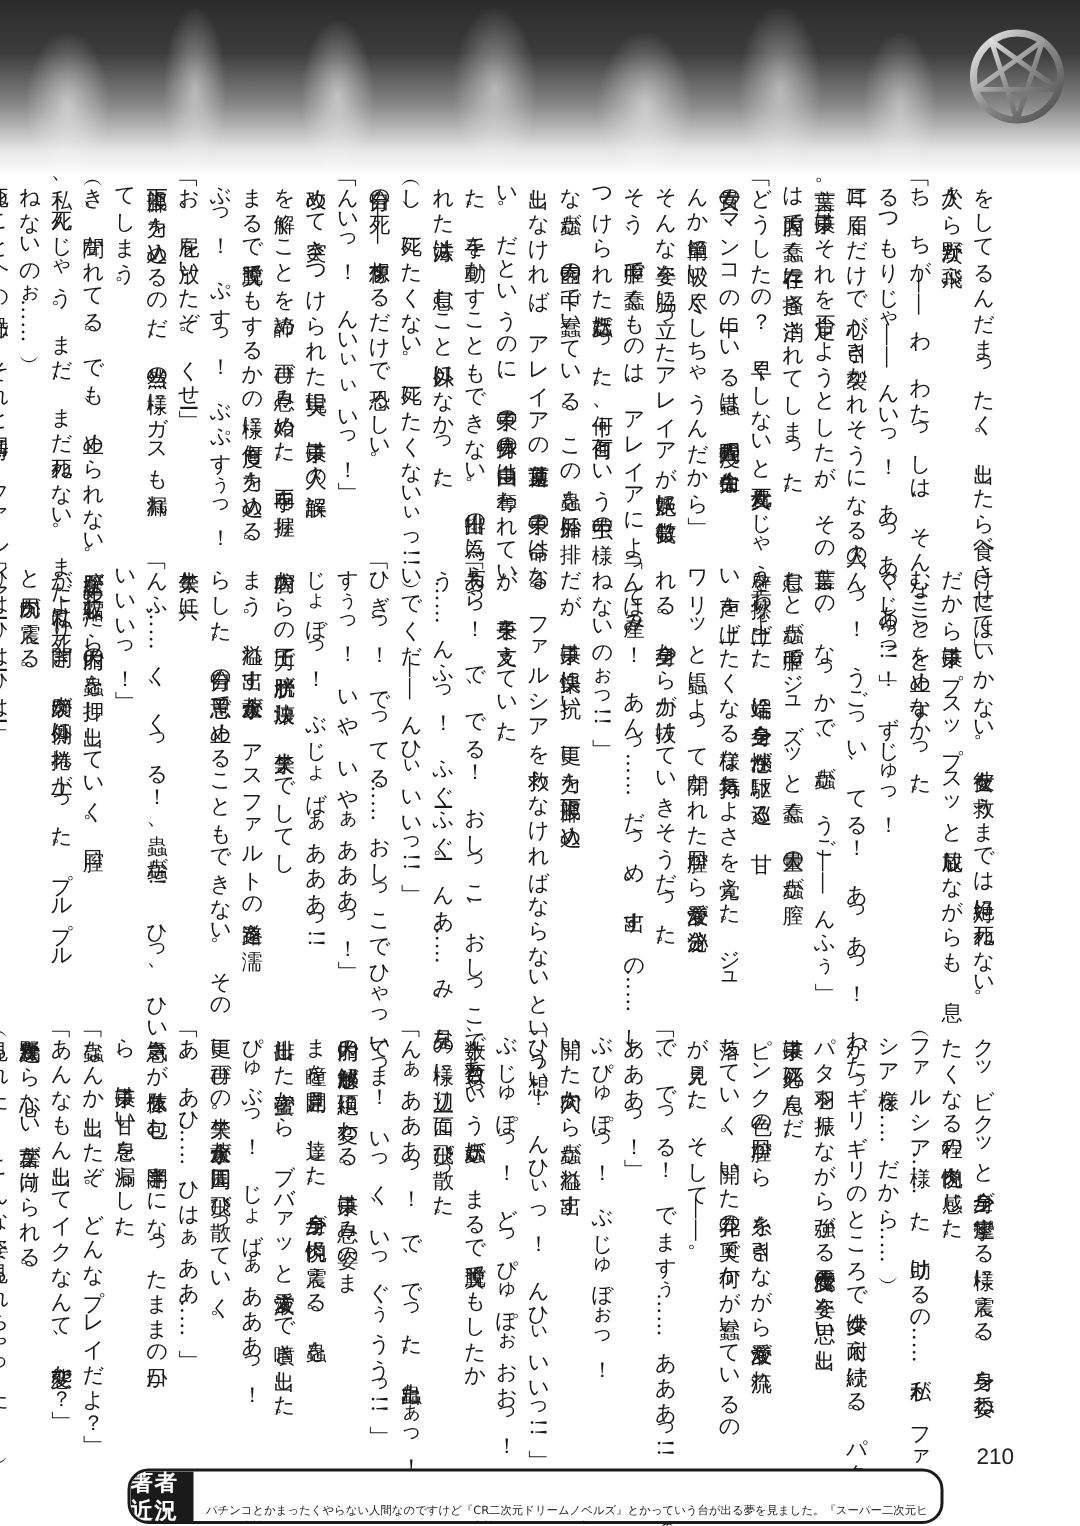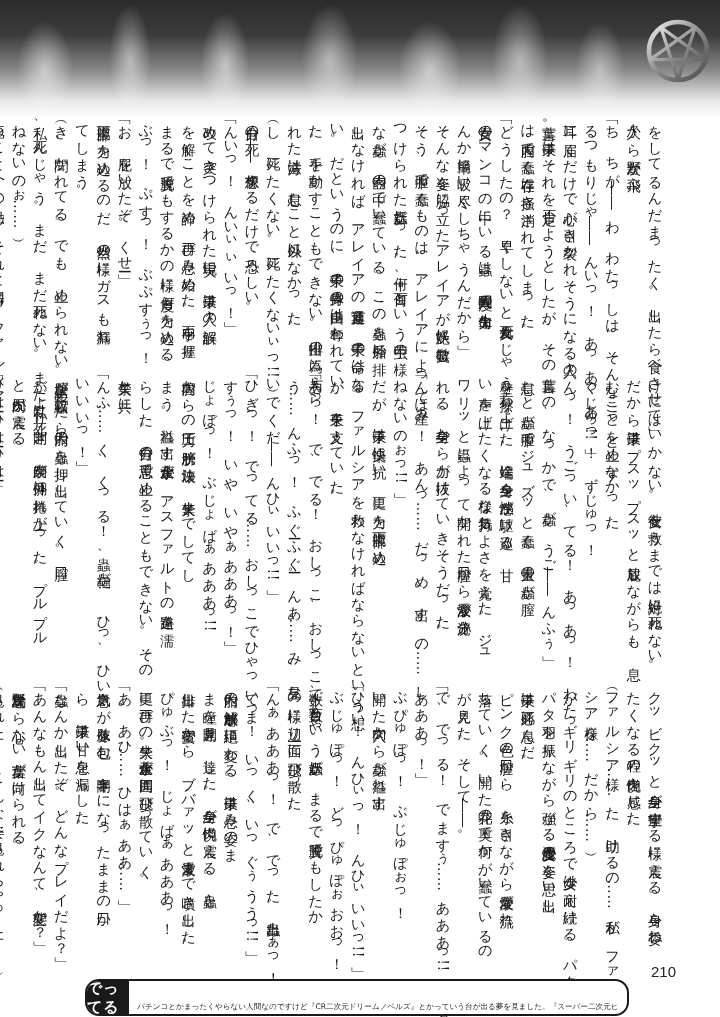--- a/index.html
+++ b/index.html
@@ -47,17 +47,17 @@
     <circle cx="50" cy="50" r="44" fill="none" stroke="url(#metal)" stroke-width="7"></circle>
     <polygon points="50,94 24,14 92,63 8,63 76,14" fill="none" stroke="url(#metal)" stroke-width="5" stroke-linejoin="round"></polygon>
   </svg>
 </div>
 
 <div id="tier1" class="tier"><p>をしてるんだまったく。出したら食べさせて」</p><p>人々から野次が飛ぶ。</p><p>「ち、ちが――わ、わたっしは、そんなこっと、す</p><p>るつもりじゃ――んいっ！　あっあっあっ!!」</p><p>耳に届くだけで心が引き裂かれそうになる人々の</p><p>言葉。東子はそれを否定しようとしたが、その言葉</p><p>は膣内で蠢く存在に掻き消されてしまった。</p><p>「どうしたの？　早くしないと貴女死んじゃうわよ。</p><p>貴女のマンコの中にいる蟲は、人間程度の生命力な</p><p>んか簡単に吸い尽くしちゃうんだから」</p><p>そんな姿を脇に立ったアレイアが妖艶に微笑む。</p><p>そう、膣中で蠢くものは、アレイアによって産み</p><p>つけられた妖蟲だった。何十、何百という芋虫の様</p><p>な蟲が、肉壺の中で蠢いている。この蟲を胎外に排</p><p>出しなければ、アレイアの言葉通り、東子の命はな</p><p>い。だというのに、東子の身体の自由は奪われてい</p><p>た。手を動かすこともできない。排出の為に与えら</p><p>れた方法は、息むこと以外になかった。</p><p>（し、死にたくない。死にたくないぃっ!!）</p><p>自分の死――想像するだけで恐ろしい。</p><p>「んいっ！　んいぃぃいっ！」</p><p>改めて突きつけられた現実に、東子は人々の誤解</p><p>を解くことを諦め、再び息み始めた。両手を握り、</p><p>まるで脱糞でもするかの様に何度も力を込める。</p><p>ぶっ！　ぷすっ！　ぶぷすぅっ！</p><p>「お、屁を放いたぞ。くせー」</p><p>下腹部に力を込めるのだ、当然の様にガスも漏れ</p><p>てしまう。</p><p>（き、聞かれてる。でも、止められない。止めたら、</p><p>私、死んじゃう。まだ、まだ死ねない。まだ私は死</p><p>ねないのぉ……）</p><p>死ぬことへの恐怖――それと同時に、ファルシア</p></div>
 <div id="tier2" class="tier"><p>けにはいかない。彼女を救うまでは絶対に死ねない。</p><p>だから東子はプスップスッと放屁しながらも、息</p><p>むことを止めなかった。</p><p>ぐじゅっ！　ずじゅっ！</p><p>「んっ！　うごっい、てる！　あっあっ！　わたっ</p><p>しの、なっかで、蟲が、うご――んふぅ」</p><p>息むと蟲が膣中でジュズッと蠢く。大量の蟲が膣</p><p>壁を擦り上げた。途端に全身を性感が駆け巡る。甘</p><p>い声を上げたくなる様な気持ちよさを覚えた。ジュ</p><p>ワリッと蟲によって開かれた膣口から愛液が分泌さ</p><p>れる。全身から力が抜けていきそうだった。</p><p>「んほっ！　あんっ……だっめ、出す、の……し、</p><p>ねないのぉっ!!」</p><p>だが、東子は快楽に抗い、更に力を下腹部に込め</p><p>る。ファルシアを救わなければならないという想い</p><p>が、東子を支えていた。</p><p>「あっ！　で、でる！　おしっこ、おしっこでちゃ</p><p>う……んふっ！　ふぐーふぐー。んあ……み、見な</p><p>いでくだ――んひぃいいっ!!」</p><p>「ひぎっ！　でってる……おしっこでひゃってま</p><p>すぅっ！　いや、いやぁあああっ！」</p><p>じょぼっ！　ぶじょばぁあああっ!!</p><p>膣内からの圧力で膀胱が決壊し、失禁までしてし</p><p>まう。溢れ出す黄金水が、アスファルトの道路を濡</p><p>らした。自分の意思で止めることもできない。その</p><p>失禁と共に、</p><p>「んふ……く、くっる！　蟲、蟲が!!　ひっ、ひい</p><p>いいいっ！」</p><p>膣壁が収縮し、胎内の蟲を押し出していく。膣口</p><p>がより開き、肉襞が外側に捲れ上がった。プルプル</p><p>と尻肉が震える。</p><p>「ひはーひはーひはー」</p></div>
 <div id="tier3" class="tier"><p>クッビクッと全身が痙攣する様に震える。身を委ね</p><p>たくなる程の肉悦を感じた。</p><p>（ファルシア様……た、助けるの……私が、ファル</p><p>シア様を……だから……）</p><p>が、ギリギリのところで少女は耐え続ける。パタ</p><p>パタ羽を振りながら強がる悪魔少女の姿を思い出し、</p><p>東子は必死に息んだ。</p><p>ピンク色の膣口から、糸を引きながら愛液が流れ</p><p>落ちていく。開いた花弁の奥で何かが蠢いているの</p><p>が見えた。そして――。</p><p>「で、でっる！　でますぅ……あああっ!!　んぁあ</p><p>あああっ！」</p><p>ぶぴゅぽっ！　ぶじゅぼぉっ！</p><p>開いた肉穴から蟲が溢れ出す。</p><p>「ひっ！　んひぃっ！　んひぃいいっ!!」</p><p>ぶじゅぽっ！　どっぴゅぽぉおおっ！</p><p>数十、数百という妖蟲が、まるで脱糞でもしたか</p><p>の様に辺り一面に飛び散った。</p><p>「んぁあああっ！　で、でった。蟲出たぁっ！　ん</p><p>いっ！　いっく、いっぐぅううっ!!」</p><p>胎内の解放感が絶頂に変わる。東子は息み姿のま</p><p>ま瞳を見開き、達した。全身が肉悦に震える。蟲を</p><p>排出した蜜壺から、ブバァッと愛液まで噴き出した。</p><p>ぴゅぶっ！　じょばぁあああっ！</p><p>更に再びの失禁。黄金水が周囲に飛び散っていく。</p><p>「あ、あひ……ひはぁああ……」</p><p>気怠さが肢体を包む。半開きになったままの口か</p><p>ら、東子は甘い息を漏らした。</p><p>「蟲なんか出したぞ。どんなプレイだよ？」</p><p>「あんなもん出してイクなんて、変態か？」</p><p>野次馬達から心ない言葉が向けられる。</p><p>（見られた……こんな姿を見られちゃった……）</p></div>
 
 <div class="note-box">
-  <div class="note-label">でってる</div>
+  <div class="note-label">著者近況</div>
   <div class="note-text">パチンコとかまったくやらない人間なのですけど『CR二次元ドリームノベルズ』とかっていう台が出る夢を見ました。『スーパー二次元ヒロイン大戦』とかも面白そうだなぁ。ファルシアも参戦できるくらいに成長して欲しいものです。</div>
 </div>
 
 <div class="page-number">210</div>
 
 </body></html>

